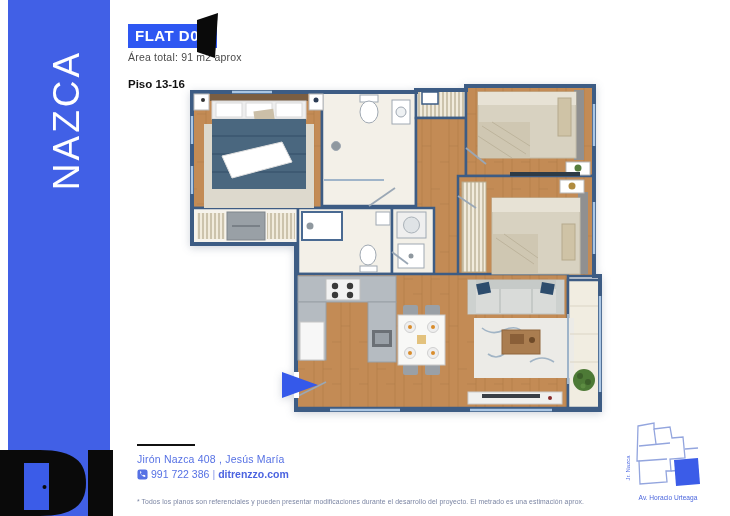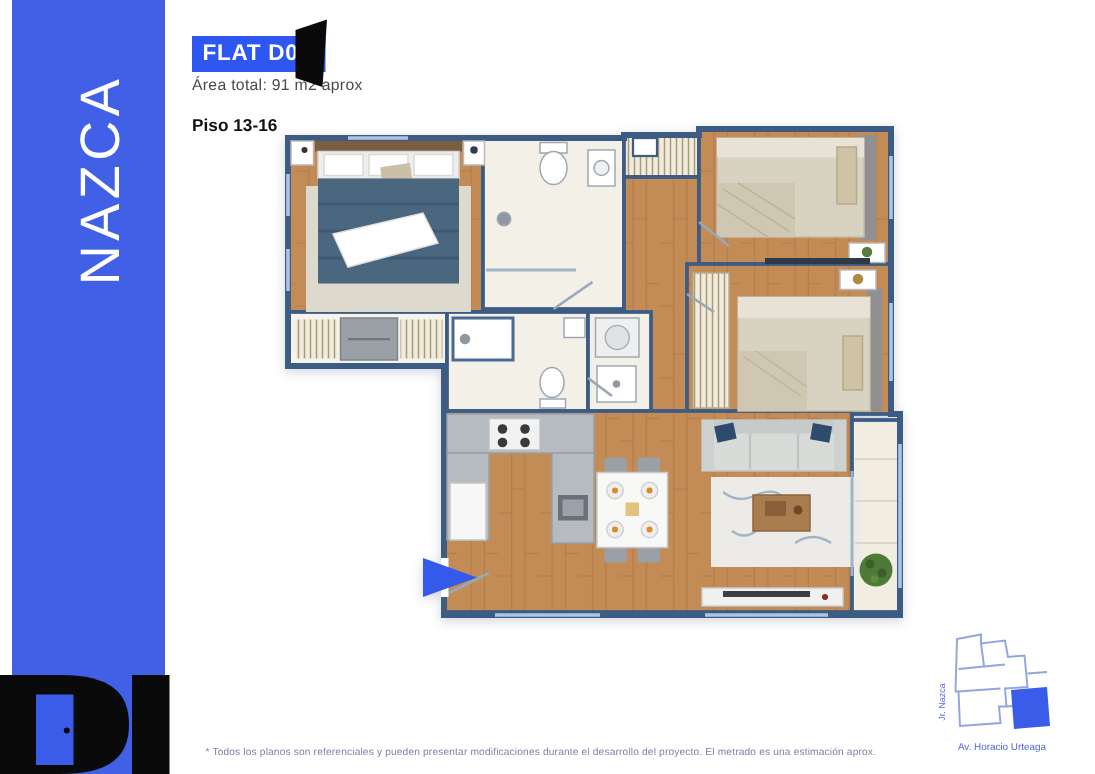--- a/index.html
+++ b/index.html
@@ -246,20 +246,33 @@
       <path d="M296,64 l20,16"></path>
       <path d="M288,112 l18,12"></path>
       <path d="M222,168 l16,12"></path>
       <path d="M128,312 l28,-14"></path>
     </g>
     <rect x="124" y="288" width="5" height="26" fill="#ffffff"></rect>
 
     <polygon points="112,288 148,301 112,314" fill="#3559ea"></polygon>
   </svg>
 
+  <div class="footer">
+    <div class="footer-rule"></div>
+    <div class="addr">Jirón Nazca 408 , Jesús María</div>
+    <div class="phone-line">
+      <svg width="11" height="11" viewBox="0 0 12 12">
+        <rect x="0.5" y="0.5" width="11" height="11" rx="2.5" fill="#5671e4"></rect>
+        <path d="M3.4,3 C3.4,5.9 6.1,8.6 9,8.6 L9,6.9 L7.1,6.4 L6.4,7.1 C5.4,6.6 4.6,5.8 4.1,4.8 L4.8,4.1 L4.3,2.2 Z" fill="#ffffff"></path>
+      </svg>
+      <span>991 722 386</span>
+      <span class="sep">|</span>
+      <span class="site">ditrenzzo.com</span>
+    </div>
+  </div>
 
   <div class="disclaimer">* Todos los planos son referenciales y pueden presentar modificaciones durante el desarrollo del proyecto. El metrado es una estimación aprox.</div>
 
   <svg class="map" width="118" height="96" viewBox="0 0 118 96">
     <g fill="none" stroke="#93a5de" stroke-width="1.3">
       <path d="M30,10 L46,7 L46,13 L62,11 L64,22 L75,21 L77,42 L62,43 L63,55 L58,55 L59,66 L32,68 L31,45 L29,45 Z"></path>
       <path d="M31,30 L62,27"></path>
       <path d="M46,13 L48,28"></path>
       <path d="M31,45 L59,43"></path>
       <path d="M63,55 L88,53"></path>

